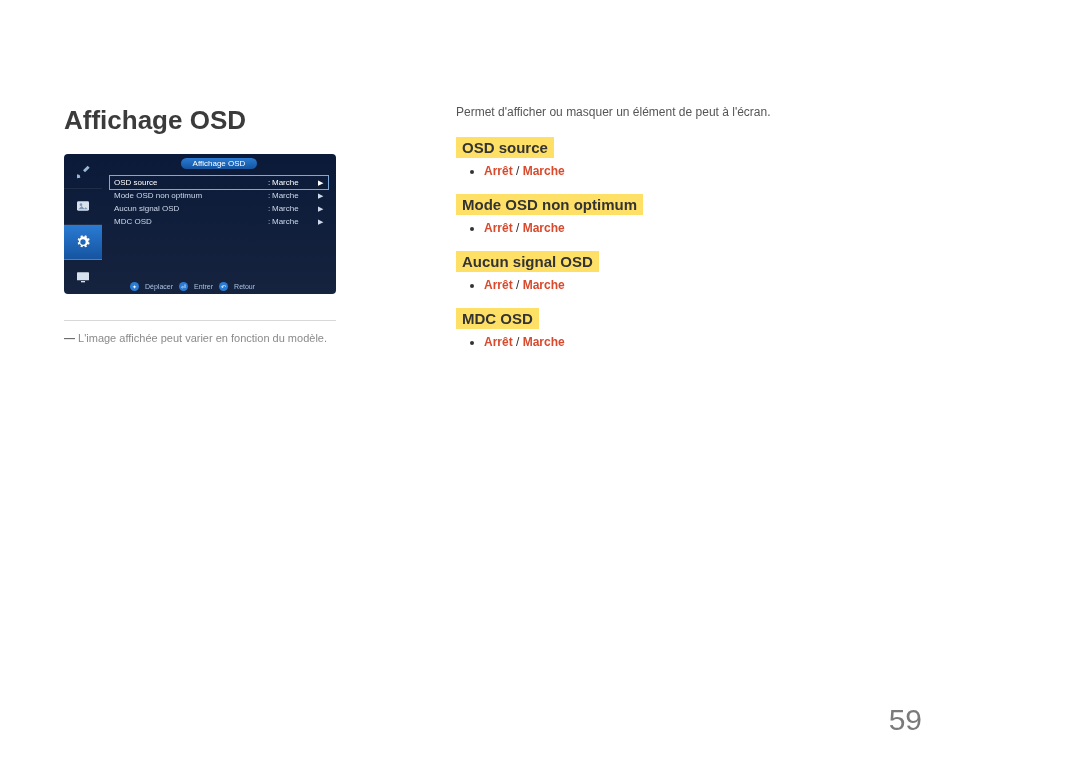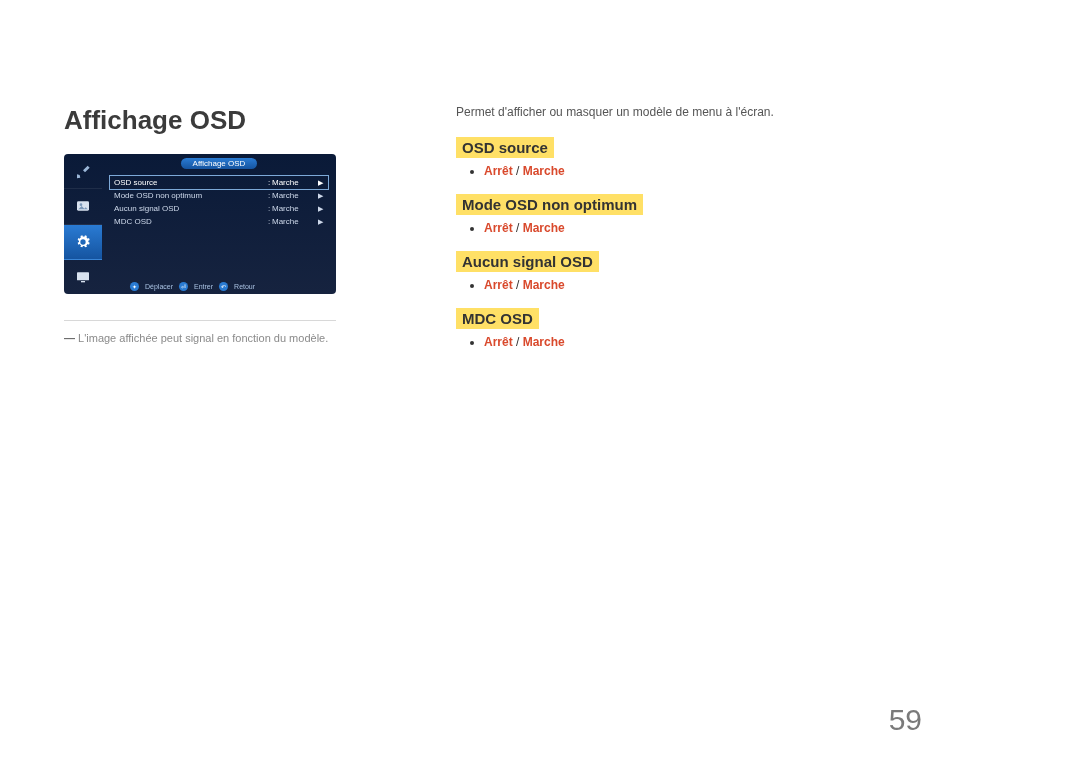--- a/index.html
+++ b/index.html
@@ -105,26 +105,26 @@
           <span class="btn-icon">⏎</span>
           <span>Entrer</span>
           <span class="btn-icon">↶</span>
           <span>Retour</span>
         </div>
       </div>
     </div>
 
     <hr class="caption-rule">
     <p class="caption">
-      <span class="dash">― </span><span>L'image affichée peut signal en fonction du modèle.</span>
+      <span class="dash">― </span><span>L'image affichée peut varier en fonction du modèle.</span>
     </p>
   </div>
 
   <div class="right-col">
-    <p class="desc">Permet d'afficher ou masquer un modèle de menu à l'écran.</p>
+    <p class="desc">Permet d'afficher ou masquer un élément de peut à l'écran.</p>
 
     <div>
       <span class="sec-head">OSD source</span>
       <ul class="opt-list">
         <li><span class="opt-red">Arrêt</span><span class="opt-sep"> / </span><span class="opt-red">Marche</span></li>
       </ul>
     </div>
 
     <div>
       <span class="sec-head">Mode OSD non optimum</span>

